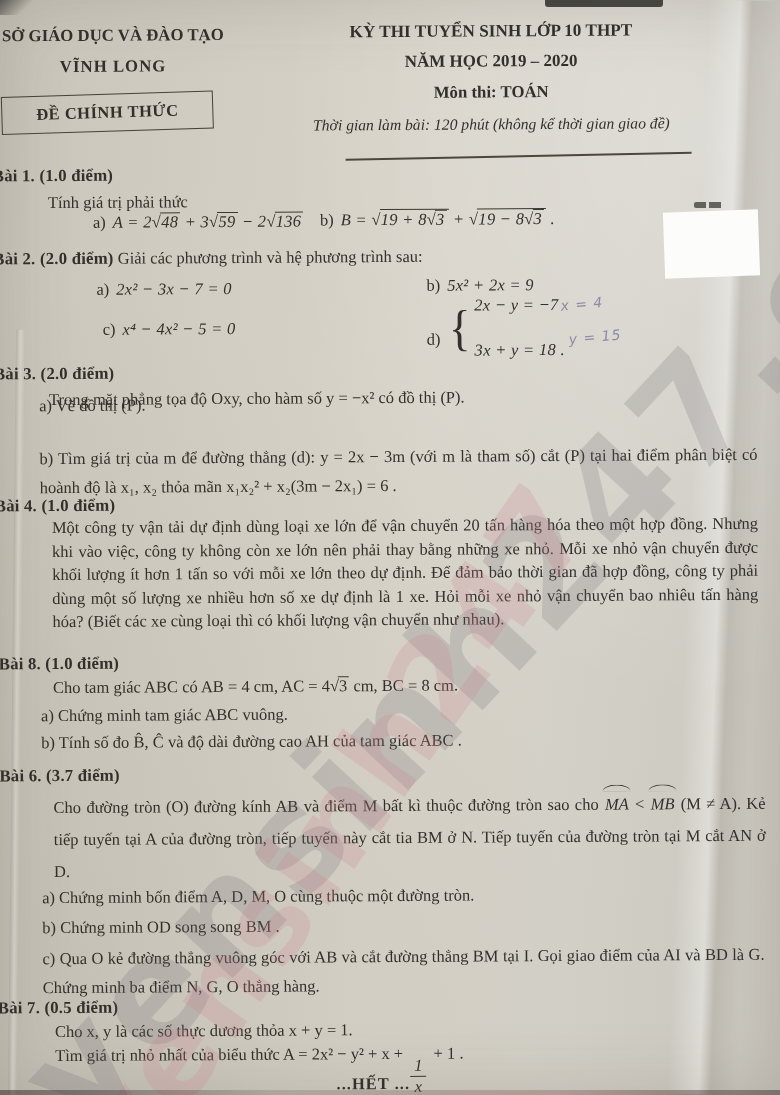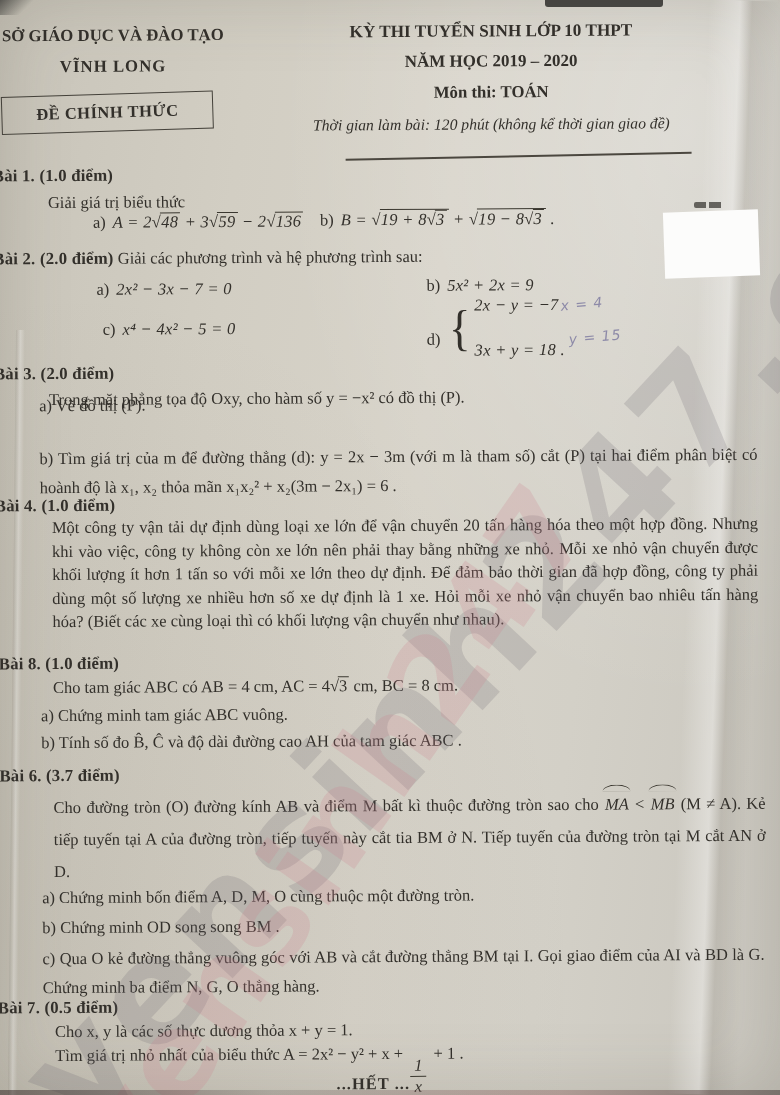--- a/index.html
+++ b/index.html
@@ -90,21 +90,21 @@
 
     <div class="h-right">
       <div class="l1">KỲ THI TUYỂN SINH LỚP 10 THPT</div>
       <div class="l2">NĂM HỌC 2019 – 2020</div>
       <div class="l3">Môn thi: TOÁN</div>
       <div class="l4">Thời gian làm bài: 120 phút (không kể thời gian giao đề)</div>
     </div>
     <div class="h-rule"></div>
 
     <div class="line btitle" style="left:-5px;top:164px">Bài 1. (1.0 điểm)</div>
-    <div class="line" style="left:50px;top:191px">Giải giá trị biểu thức</div>
+    <div class="line" style="left:50px;top:191px">Tính giá trị phải thức</div>
     <div class="line" style="left:95px;top:211px">
       <span class="item-label">a)</span><span class="math">A = 2<span class="rt">√<span class="ov">48</span></span> + 3<span class="rt">√<span class="ov">59</span></span> − 2<span class="rt">√<span class="ov">136</span></span></span>
     </div>
     <div class="line" style="left:322px;top:209px">
       <span class="item-label">b)</span><span class="math">B = <span class="rt">√<span class="ov">19 + 8<span class="rt">√<span class="ov">3</span></span></span></span> + <span class="rt">√<span class="ov">19 − 8<span class="rt">√<span class="ov">3</span></span></span></span> .</span>
     </div>
 
     <div class="line" style="left:-5px;top:247px">
       <span class="btitle">Bài 2. (2.0 điểm)</span>
       <span>Giải các phương trình và hệ phương trình sau:</span>

